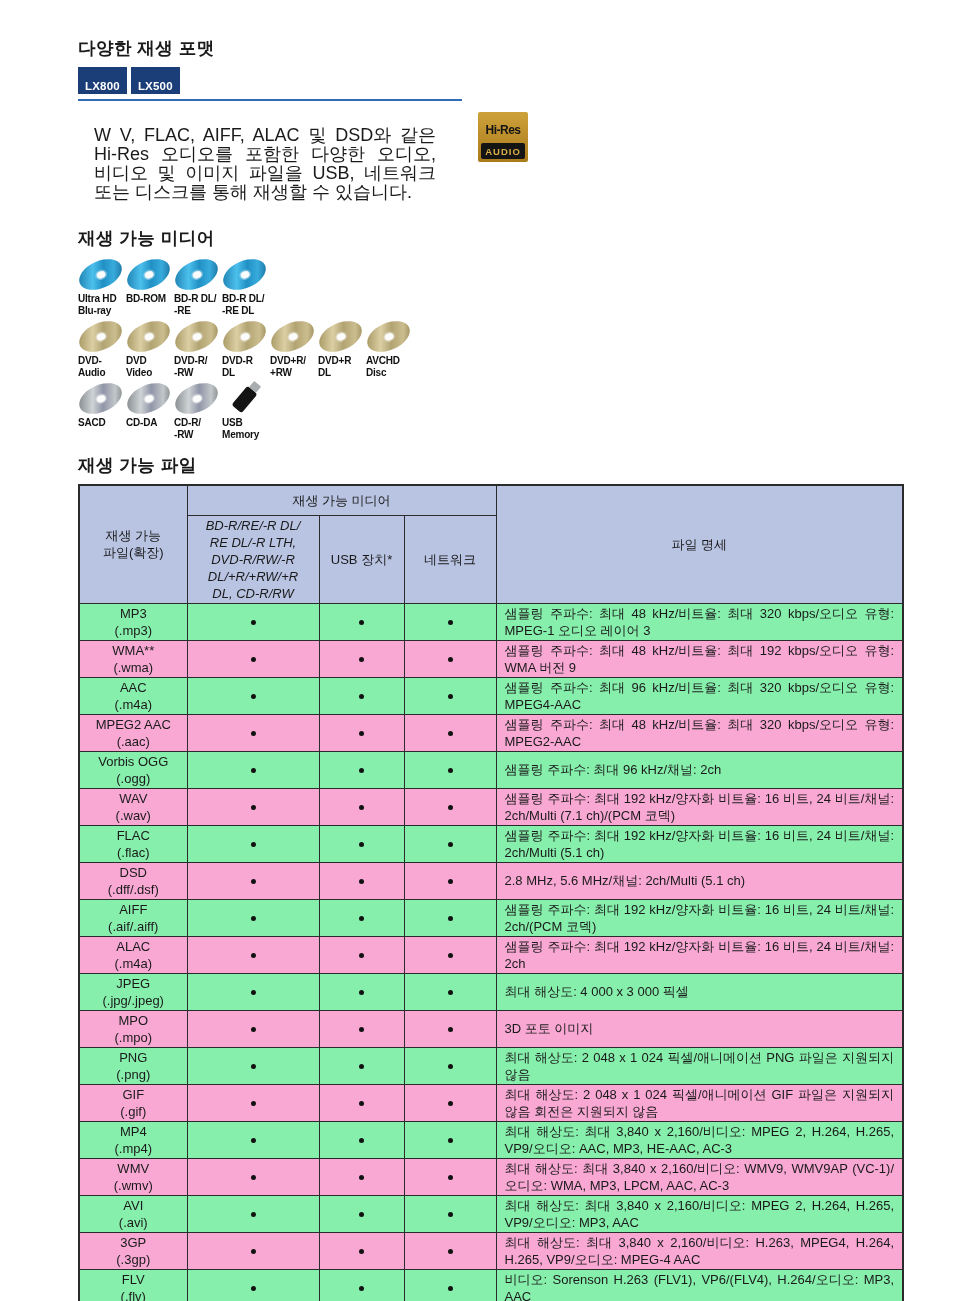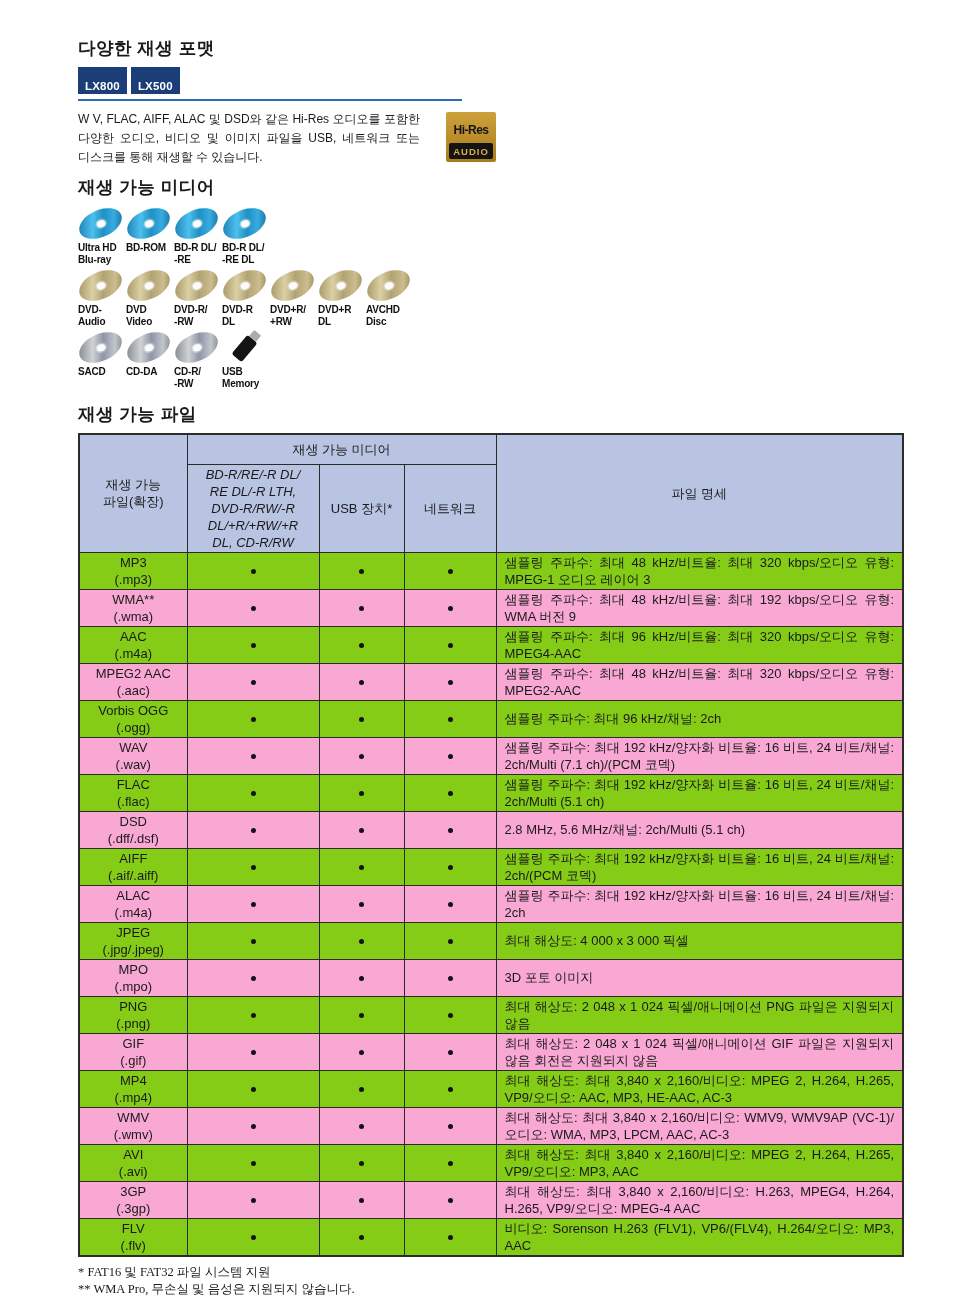--- a/index.html
+++ b/index.html
@@ -9,21 +9,21 @@
   }
   .content{padding:36px 78px 0 78px;}
 
   
   .page-title{font-size:17.5px;font-weight:bold;margin:0 0 7px 0;letter-spacing:0.5px;}
   .badges{display:flex;gap:4px;margin-bottom:5px;}
   .badge{background:#1c3e78;color:#fff;font-size:11.5px;font-weight:bold;
          padding:13px 7px 2px;letter-spacing:0.2px;}
   .blue-rule{width:384px;height:2px;background:#2f6cb3;margin:0 0 9px 0;}
   .intro-row{display:flex;align-items:flex-start;}
-  .intro{width:342px;font-size:12px;line-height:19px;margin:0;
+  .intro{width:342px;font-size:18px;line-height:19px;margin:16px;
          text-align:justify;word-break:keep-all;}
   .hires{width:50px;height:50px;margin-left:26px;margin-top:2px;border-radius:2px;
          background:linear-gradient(#cda13a,#a97b1c);display:flex;flex-direction:column;
          padding:4px 3px 3px;box-sizing:border-box;}
   .hires-top{flex:1;display:flex;align-items:center;justify-content:center;
              color:#141414;font-weight:bold;font-size:12px;letter-spacing:-0.5px;}
   .hires-bottom{height:16px;background:#141414;border-radius:2px;display:flex;
                 align-items:center;justify-content:center;color:#d9ad45;
                 font-weight:bold;font-size:9.5px;letter-spacing:1px;}
 
@@ -55,21 +55,21 @@
   
   .file-table{border-collapse:collapse;table-layout:fixed;width:824px;
               border:2px solid #2b2b2b;margin-top:4px;}
   .file-table th,.file-table td{border:1px solid #2b2b2b;box-sizing:border-box;
               font-size:13px;padding:1px 4px;}
   .file-table thead th{background:#b8c4e2;font-weight:normal;text-align:center;
               vertical-align:middle;line-height:17px;}
   .th-media-span{height:30px;}
   .th-pre{white-space:pre-line;}
   .th-disc{height:84px;font-style:italic;}
-  tbody tr.yellow{background:#84cc16;padding-left:28px;}
+  tbody tr.yellow{background:#86efac;padding-left:28px;}
   tbody tr.green {background:#f9a8d4;border-radius:7px;}
   tbody td{height:35px;vertical-align:middle;line-height:17px;}
   td.fmt{text-align:center;white-space:pre-line;}
   td.dotc{text-align:center;}
   td.desc{padding:1px 8px;text-align:justify;word-break:keep-all;}
   .dot{display:inline-block;width:5px;height:5px;background:#111;border-radius:50%;
        vertical-align:middle;}
 
   
   .footnotes{margin-top:7px;}

